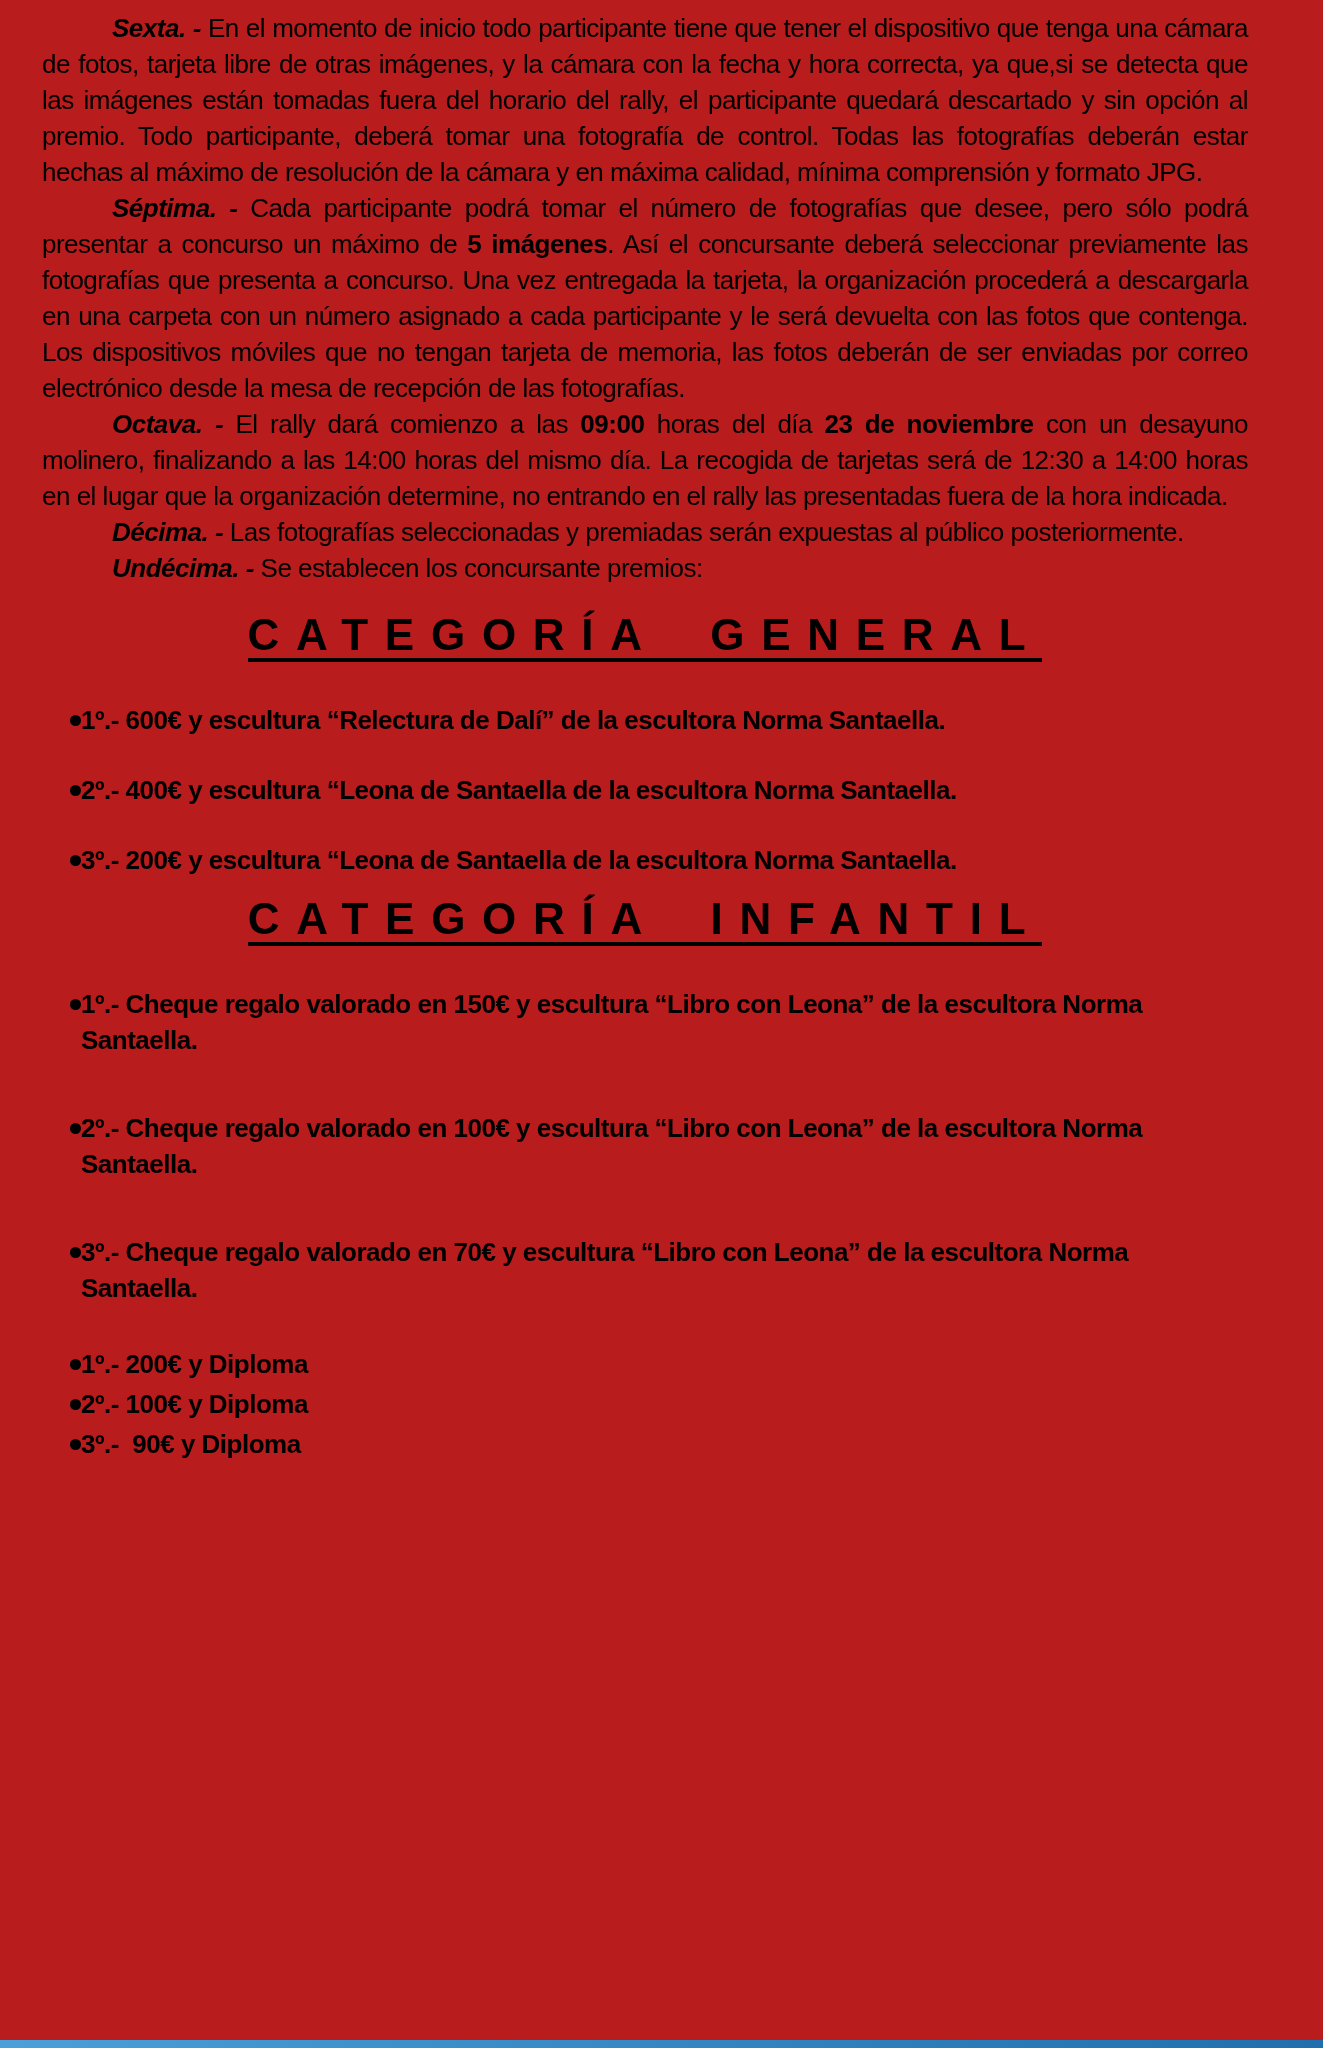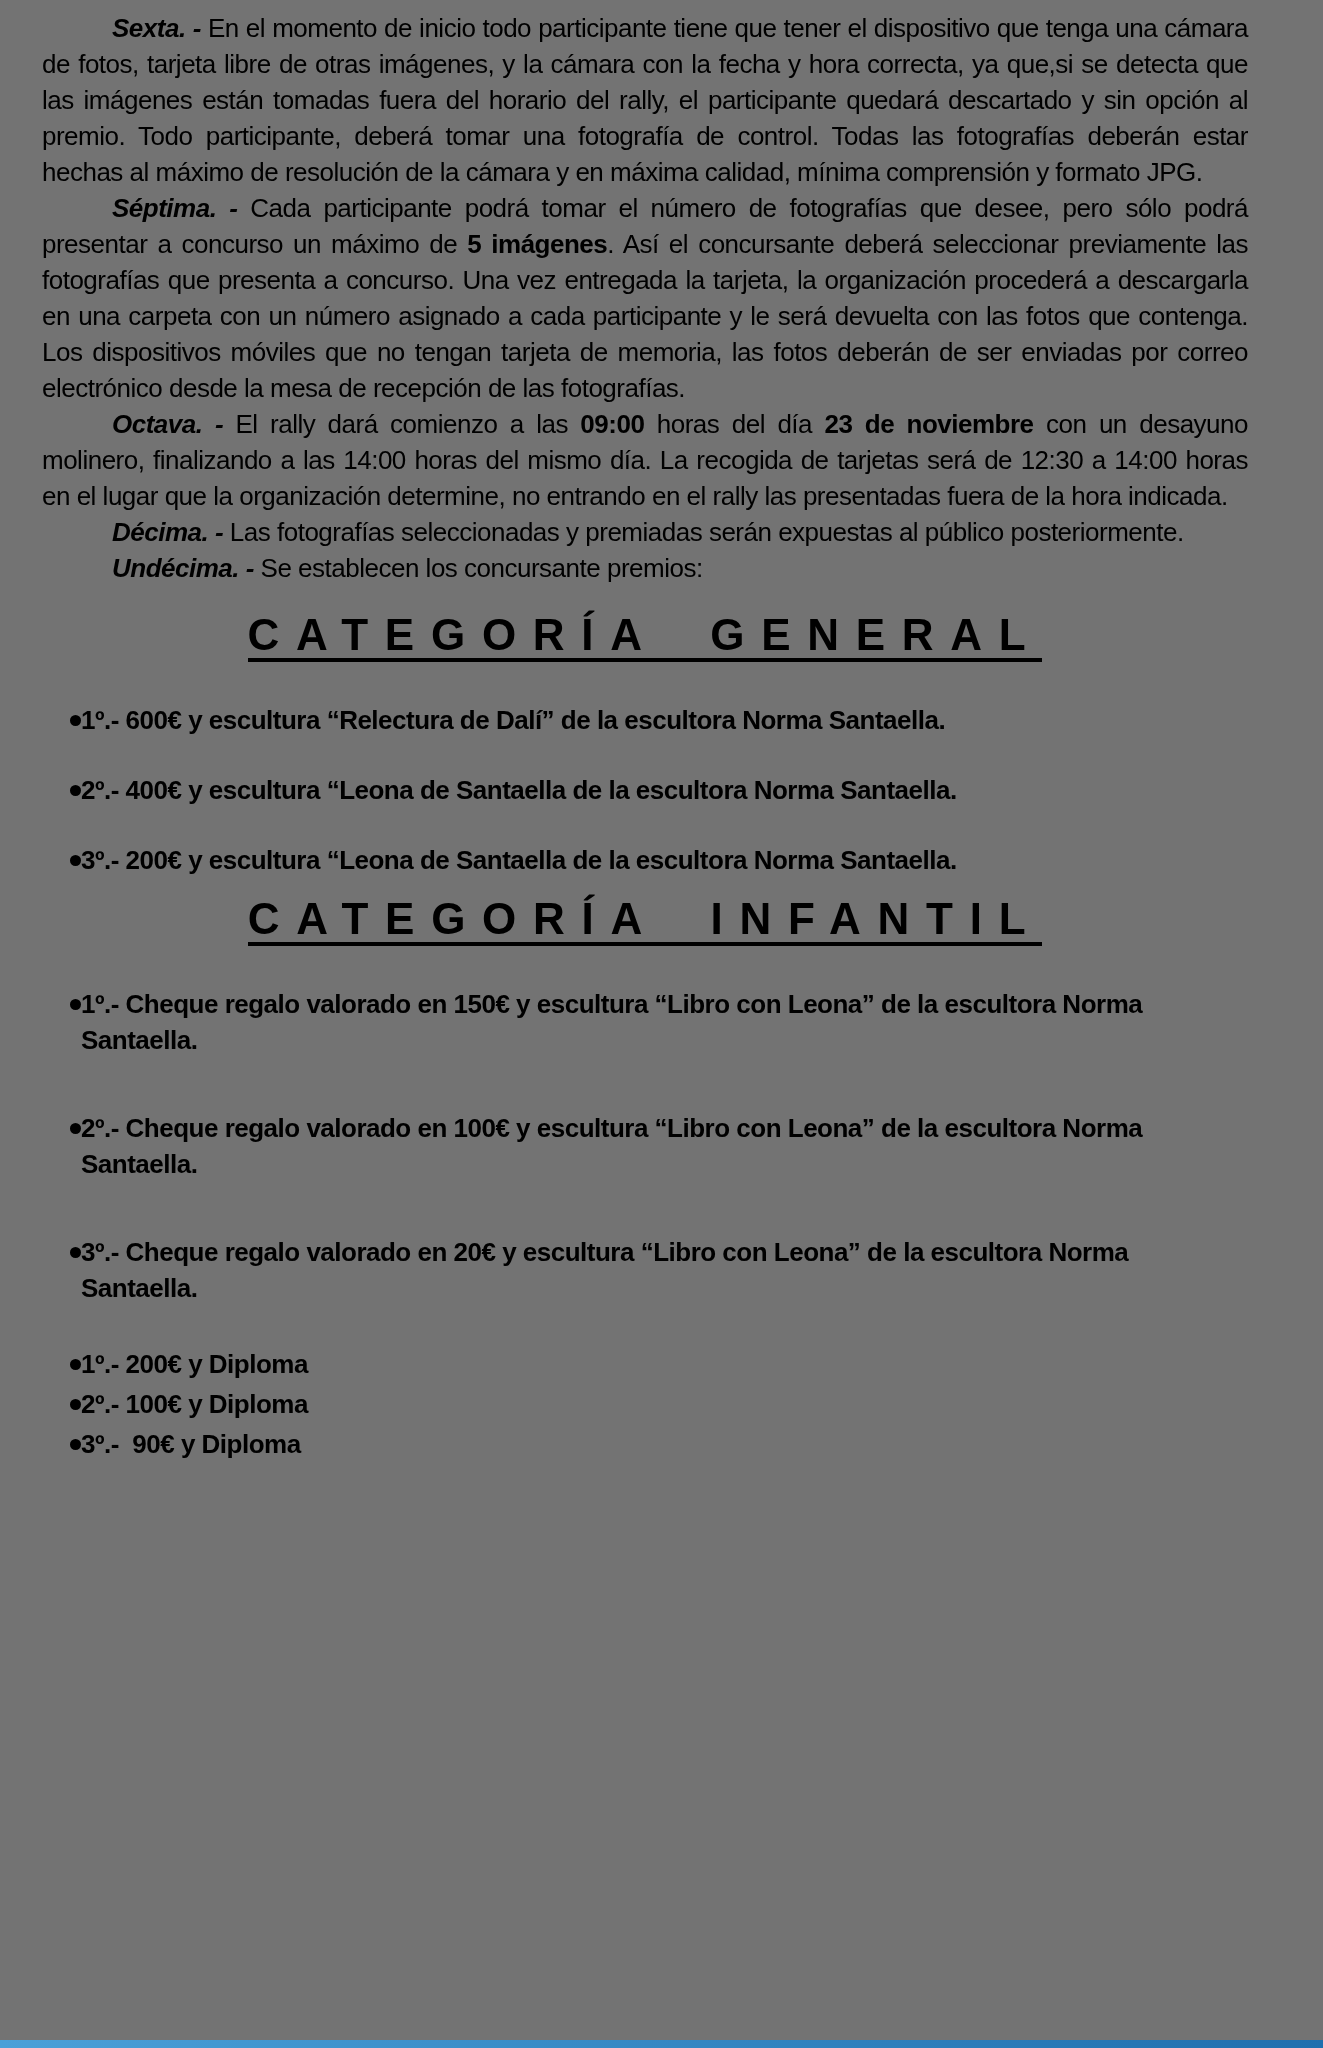--- a/index.html
+++ b/index.html
@@ -1,20 +1,20 @@
 <!DOCTYPE html>
 <html><head>
 <meta charset="utf-8">
 <style>
   html, body { margin: 0; padding: 0; background: #ffffff; }
   .page {
     position: relative;
     width: 1323px;
     height: 2048px;
-    background: #737373;
+    background: #b91c1c;
     color: #000000;
     font-family: "Liberation Sans", "DejaVu Sans", sans-serif;
     overflow: hidden;
   }
   .doc {
     padding: 10px 75px 0 42px;
   }
   p.clause {
     margin: 0;
     font-size: 26px;
@@ -130,21 +130,21 @@
         <li>
           <span class="bullet-dot"></span>
           <span class="prize-text">1º.- Cheque regalo valorado en 150€ y escultura “Libro con Leona” de la escultora Norma Santaella.</span>
         </li>
         <li>
           <span class="bullet-dot"></span>
           <span class="prize-text">2º.- Cheque regalo valorado en 100€ y escultura “Libro con Leona” de la escultora Norma Santaella.</span>
         </li>
         <li>
           <span class="bullet-dot"></span>
-          <span class="prize-text">3º.- Cheque regalo valorado en 20€ y escultura “Libro con Leona” de la escultora Norma Santaella.</span>
+          <span class="prize-text">3º.- Cheque regalo valorado en 70€ y escultura “Libro con Leona” de la escultora Norma Santaella.</span>
         </li>
       </ul>
     </div>
 
     <div class="section section-movil">
       <ul class="prize-list list-movil">
         <li>
           <span class="bullet-dot"></span>
           <span class="prize-text">1º.- 200€ y Diploma</span>
         </li>

